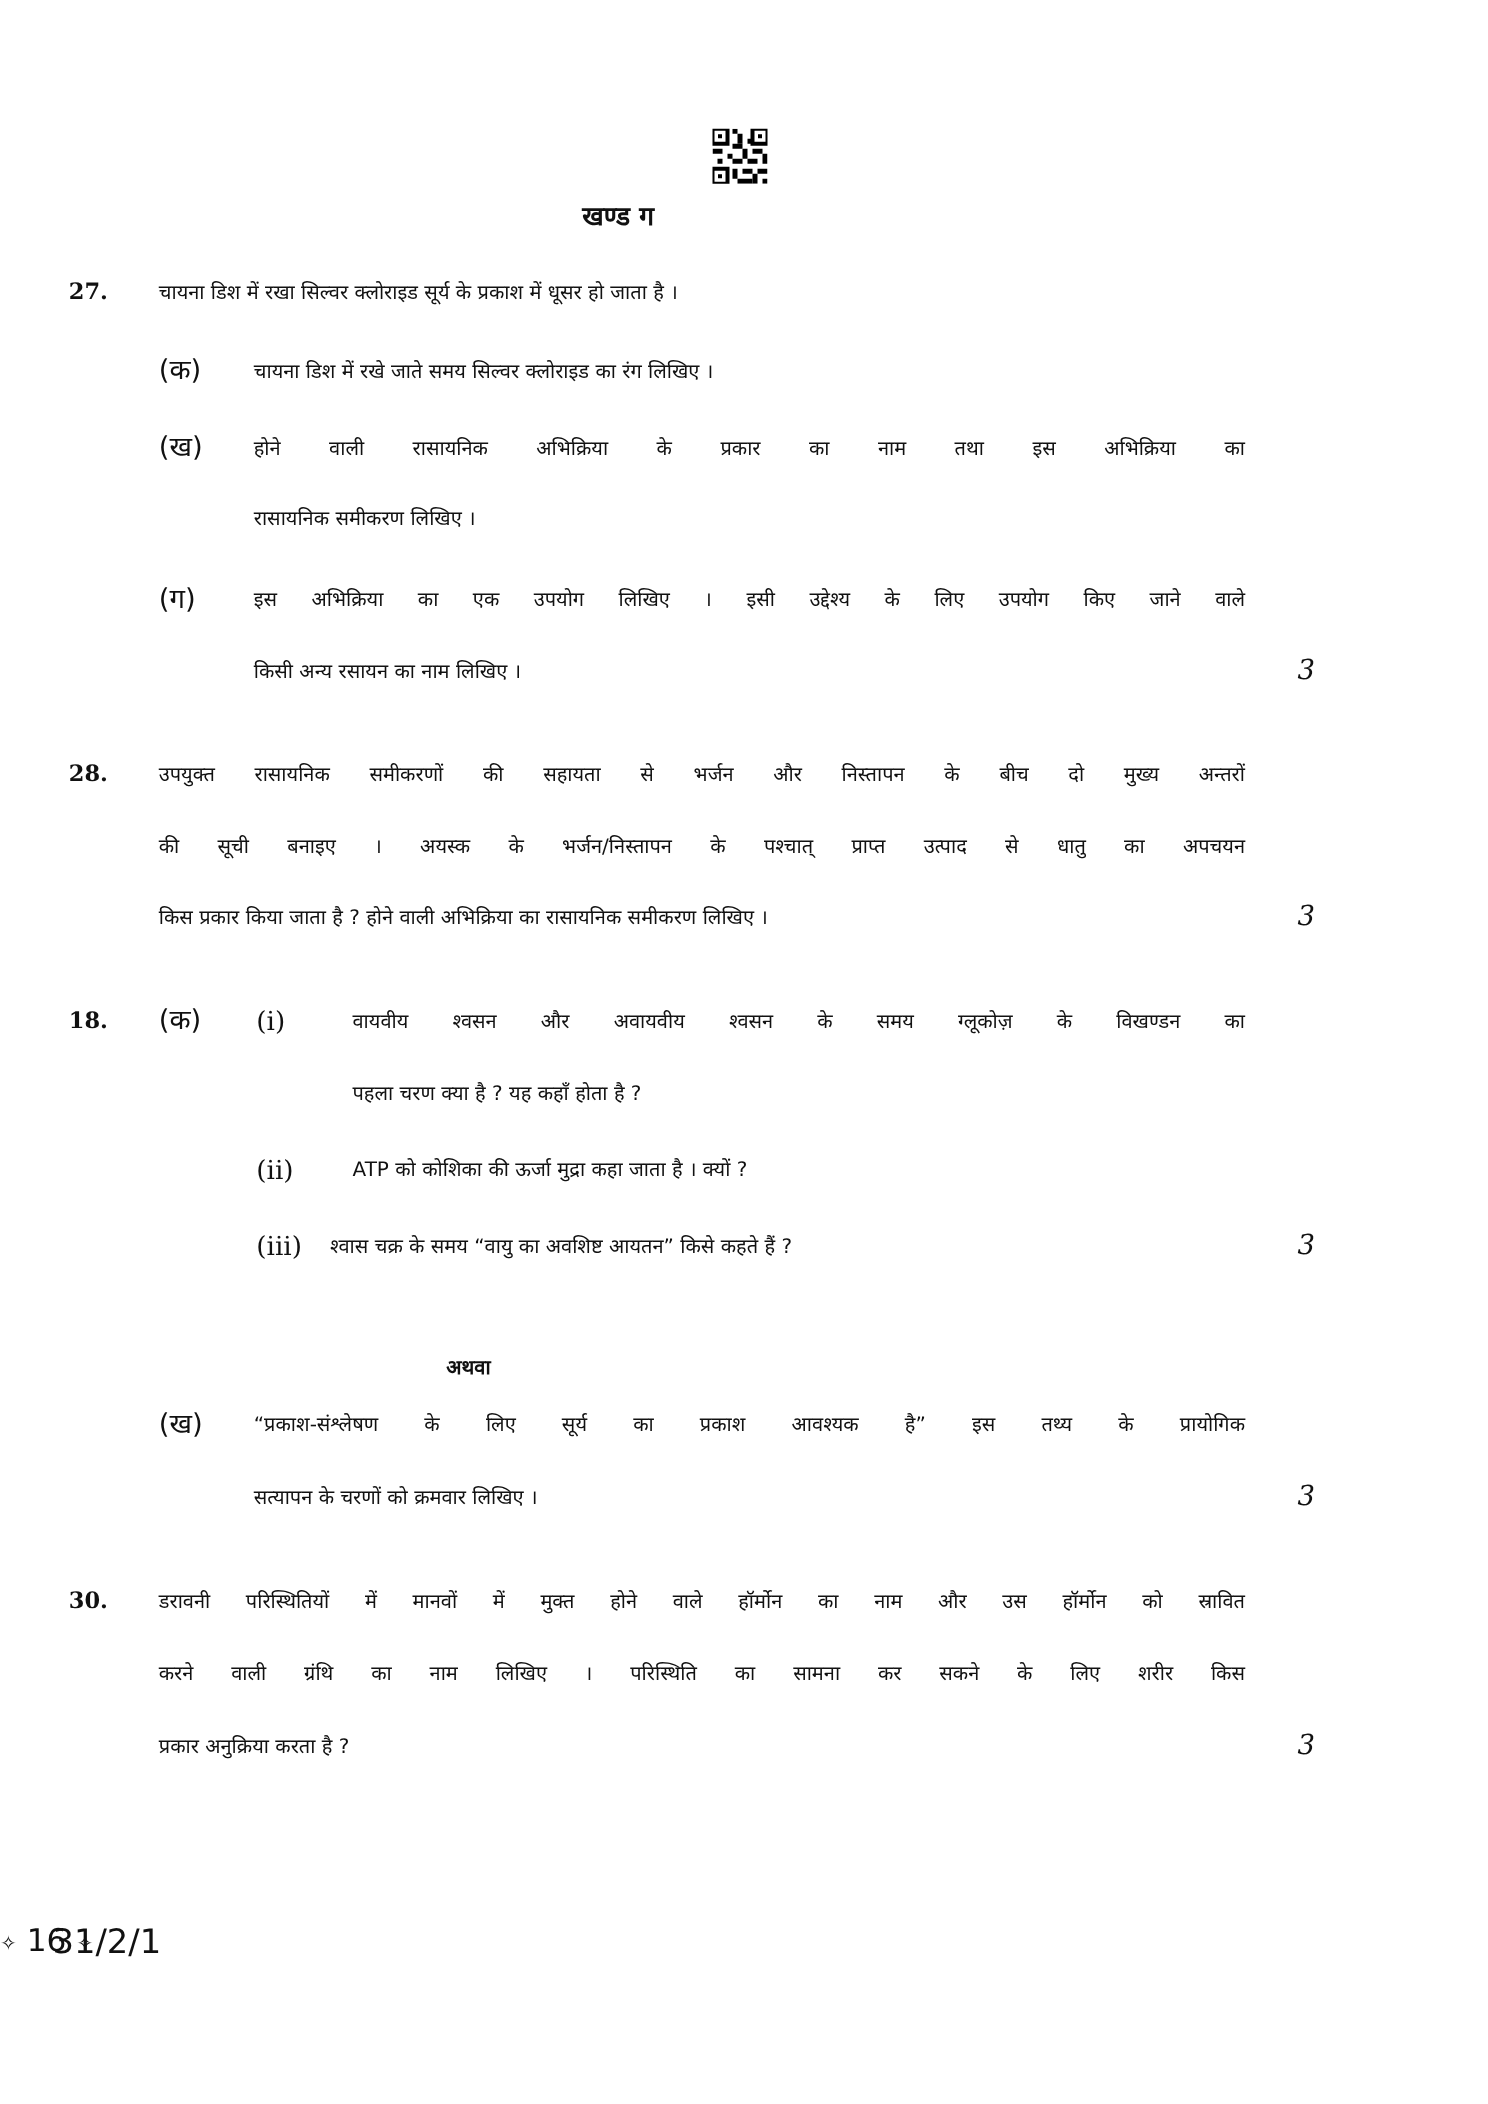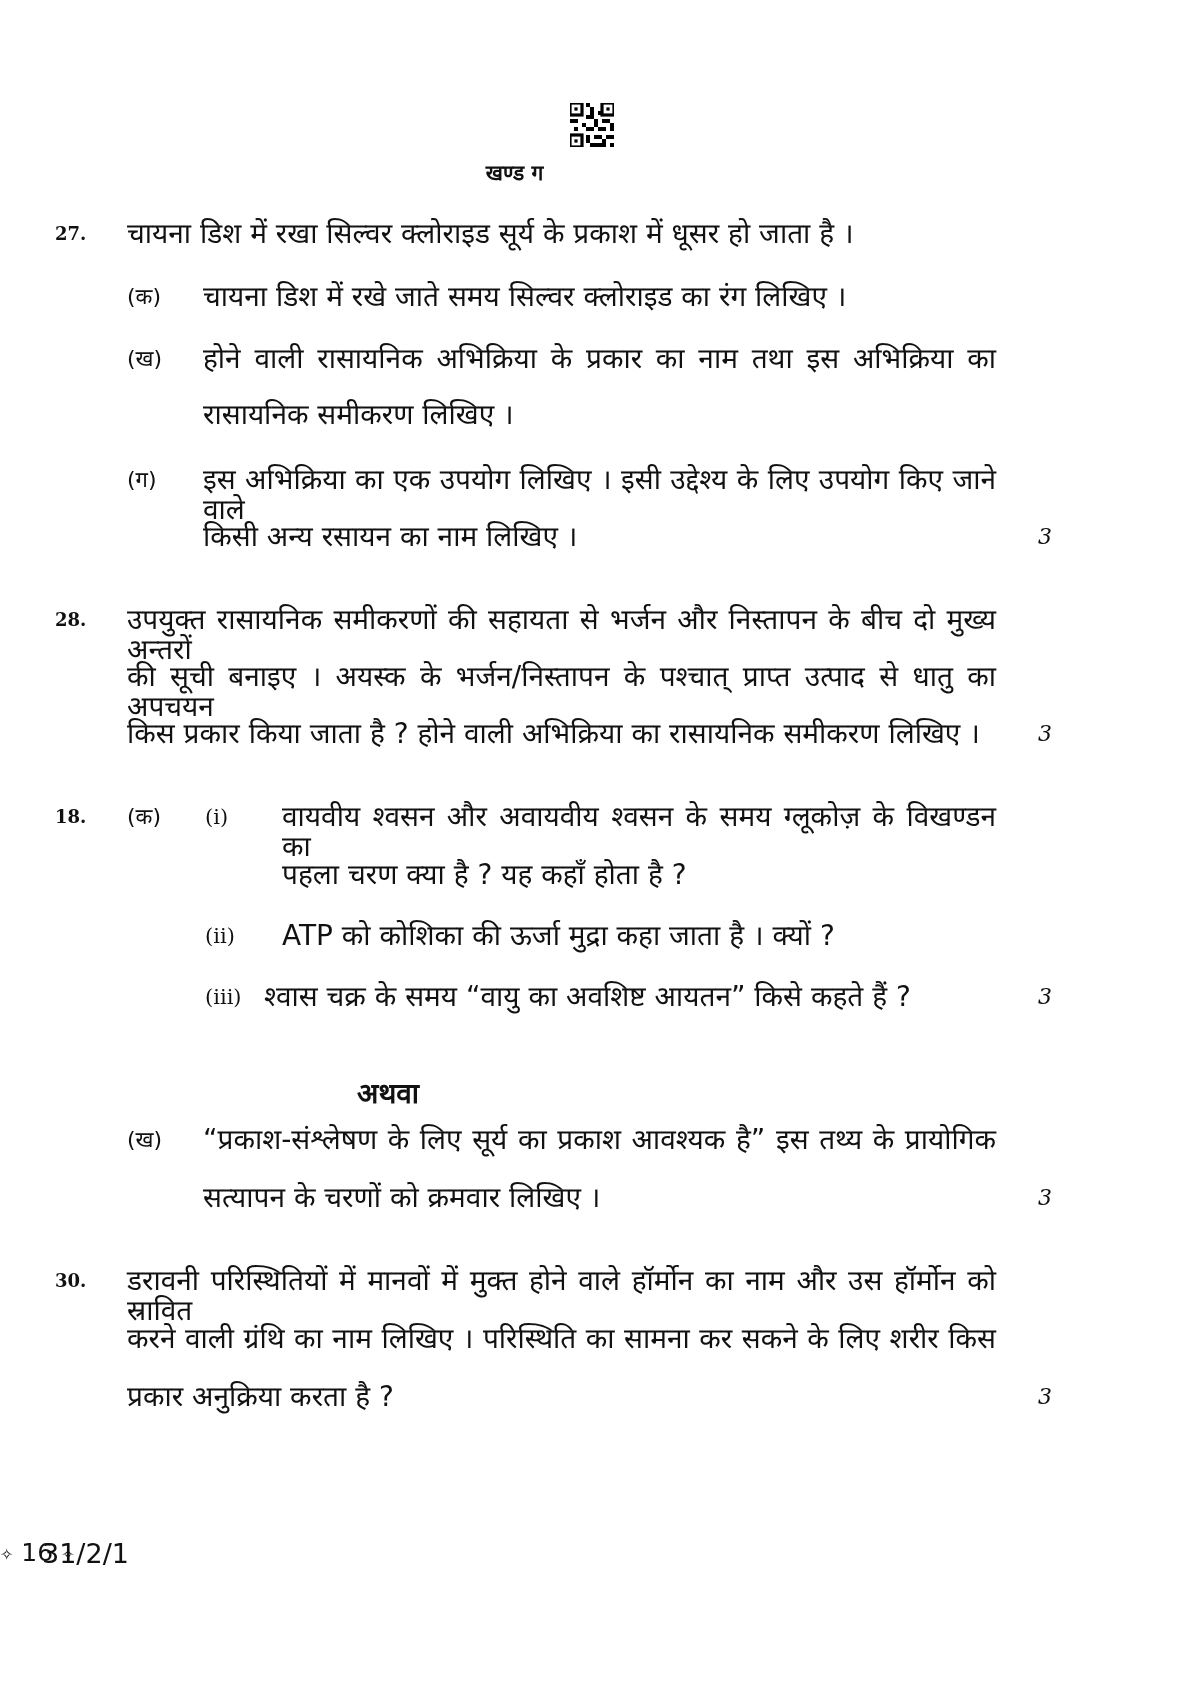--- a/index.html
+++ b/index.html
@@ -6,24 +6,24 @@
   body {
     width: 1190px; height: 1683px; position: relative; overflow: hidden;
     font-family: "DejaVu Sans", sans-serif; color: #111111;
   }
   .abs { position: absolute; }
   .qr {
     left: 570px; top: 103px; width: 44px; height: 44px;
   }
   .section-title {
     left: 0; width: 989px; top: 158px; text-align: center;
-    font-size: 21px; font-weight: bold; margin-left: 20px;
+    font-size: 21px; font-weight: bold;
   }
   .line {
-    position: absolute; font-size: 28px; line-height: 30px; white-space: nowrap;
+    position: absolute; font-size: 16px; line-height: 30px; white-space: nowrap;
   }
   .qnum {
     position: absolute; left: 55px; font-family: "DejaVu Serif", serif;
     font-weight: bold; font-size: 18px; line-height: 30px;
   }
   .label { position: absolute; font-size: 22px; line-height: 30px; }
   .roman { position: absolute; font-family: "DejaVu Serif", serif; font-size: 21px; line-height: 30px; }
   .marks {
     position: absolute; left: 1118px; font-family: "DejaVu Serif", serif;
     font-style: italic; font-size: 22px; line-height: 30px;

